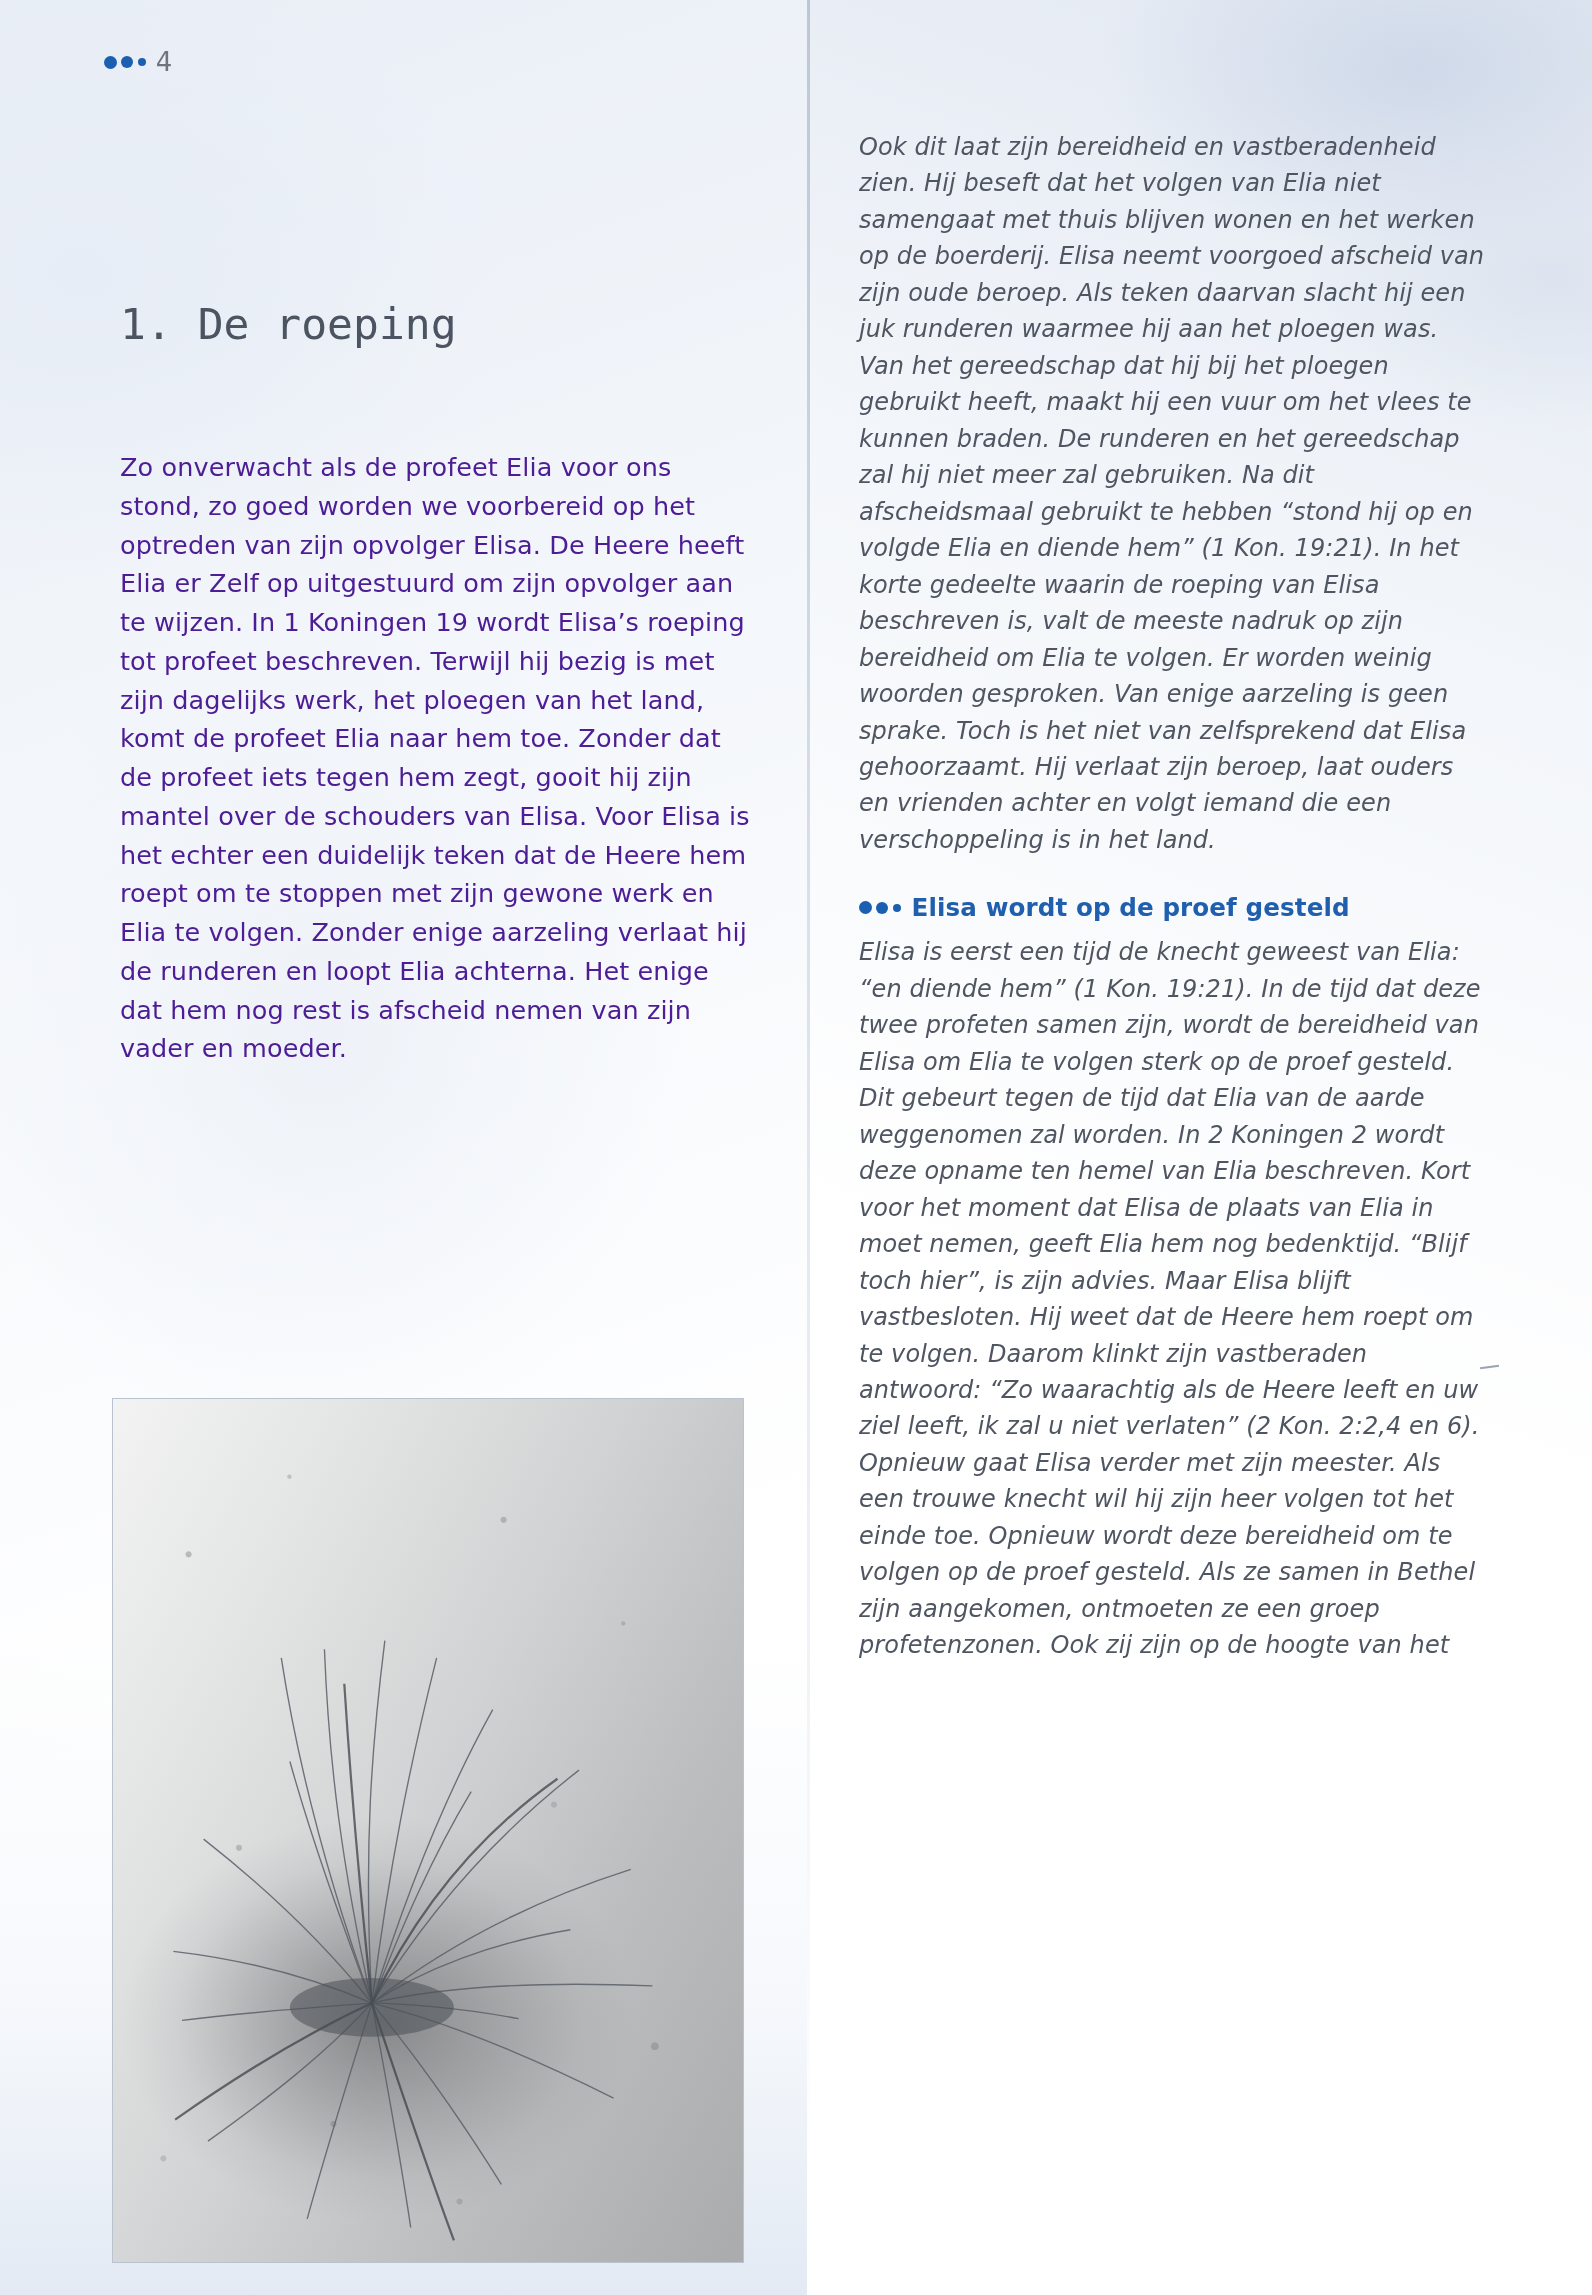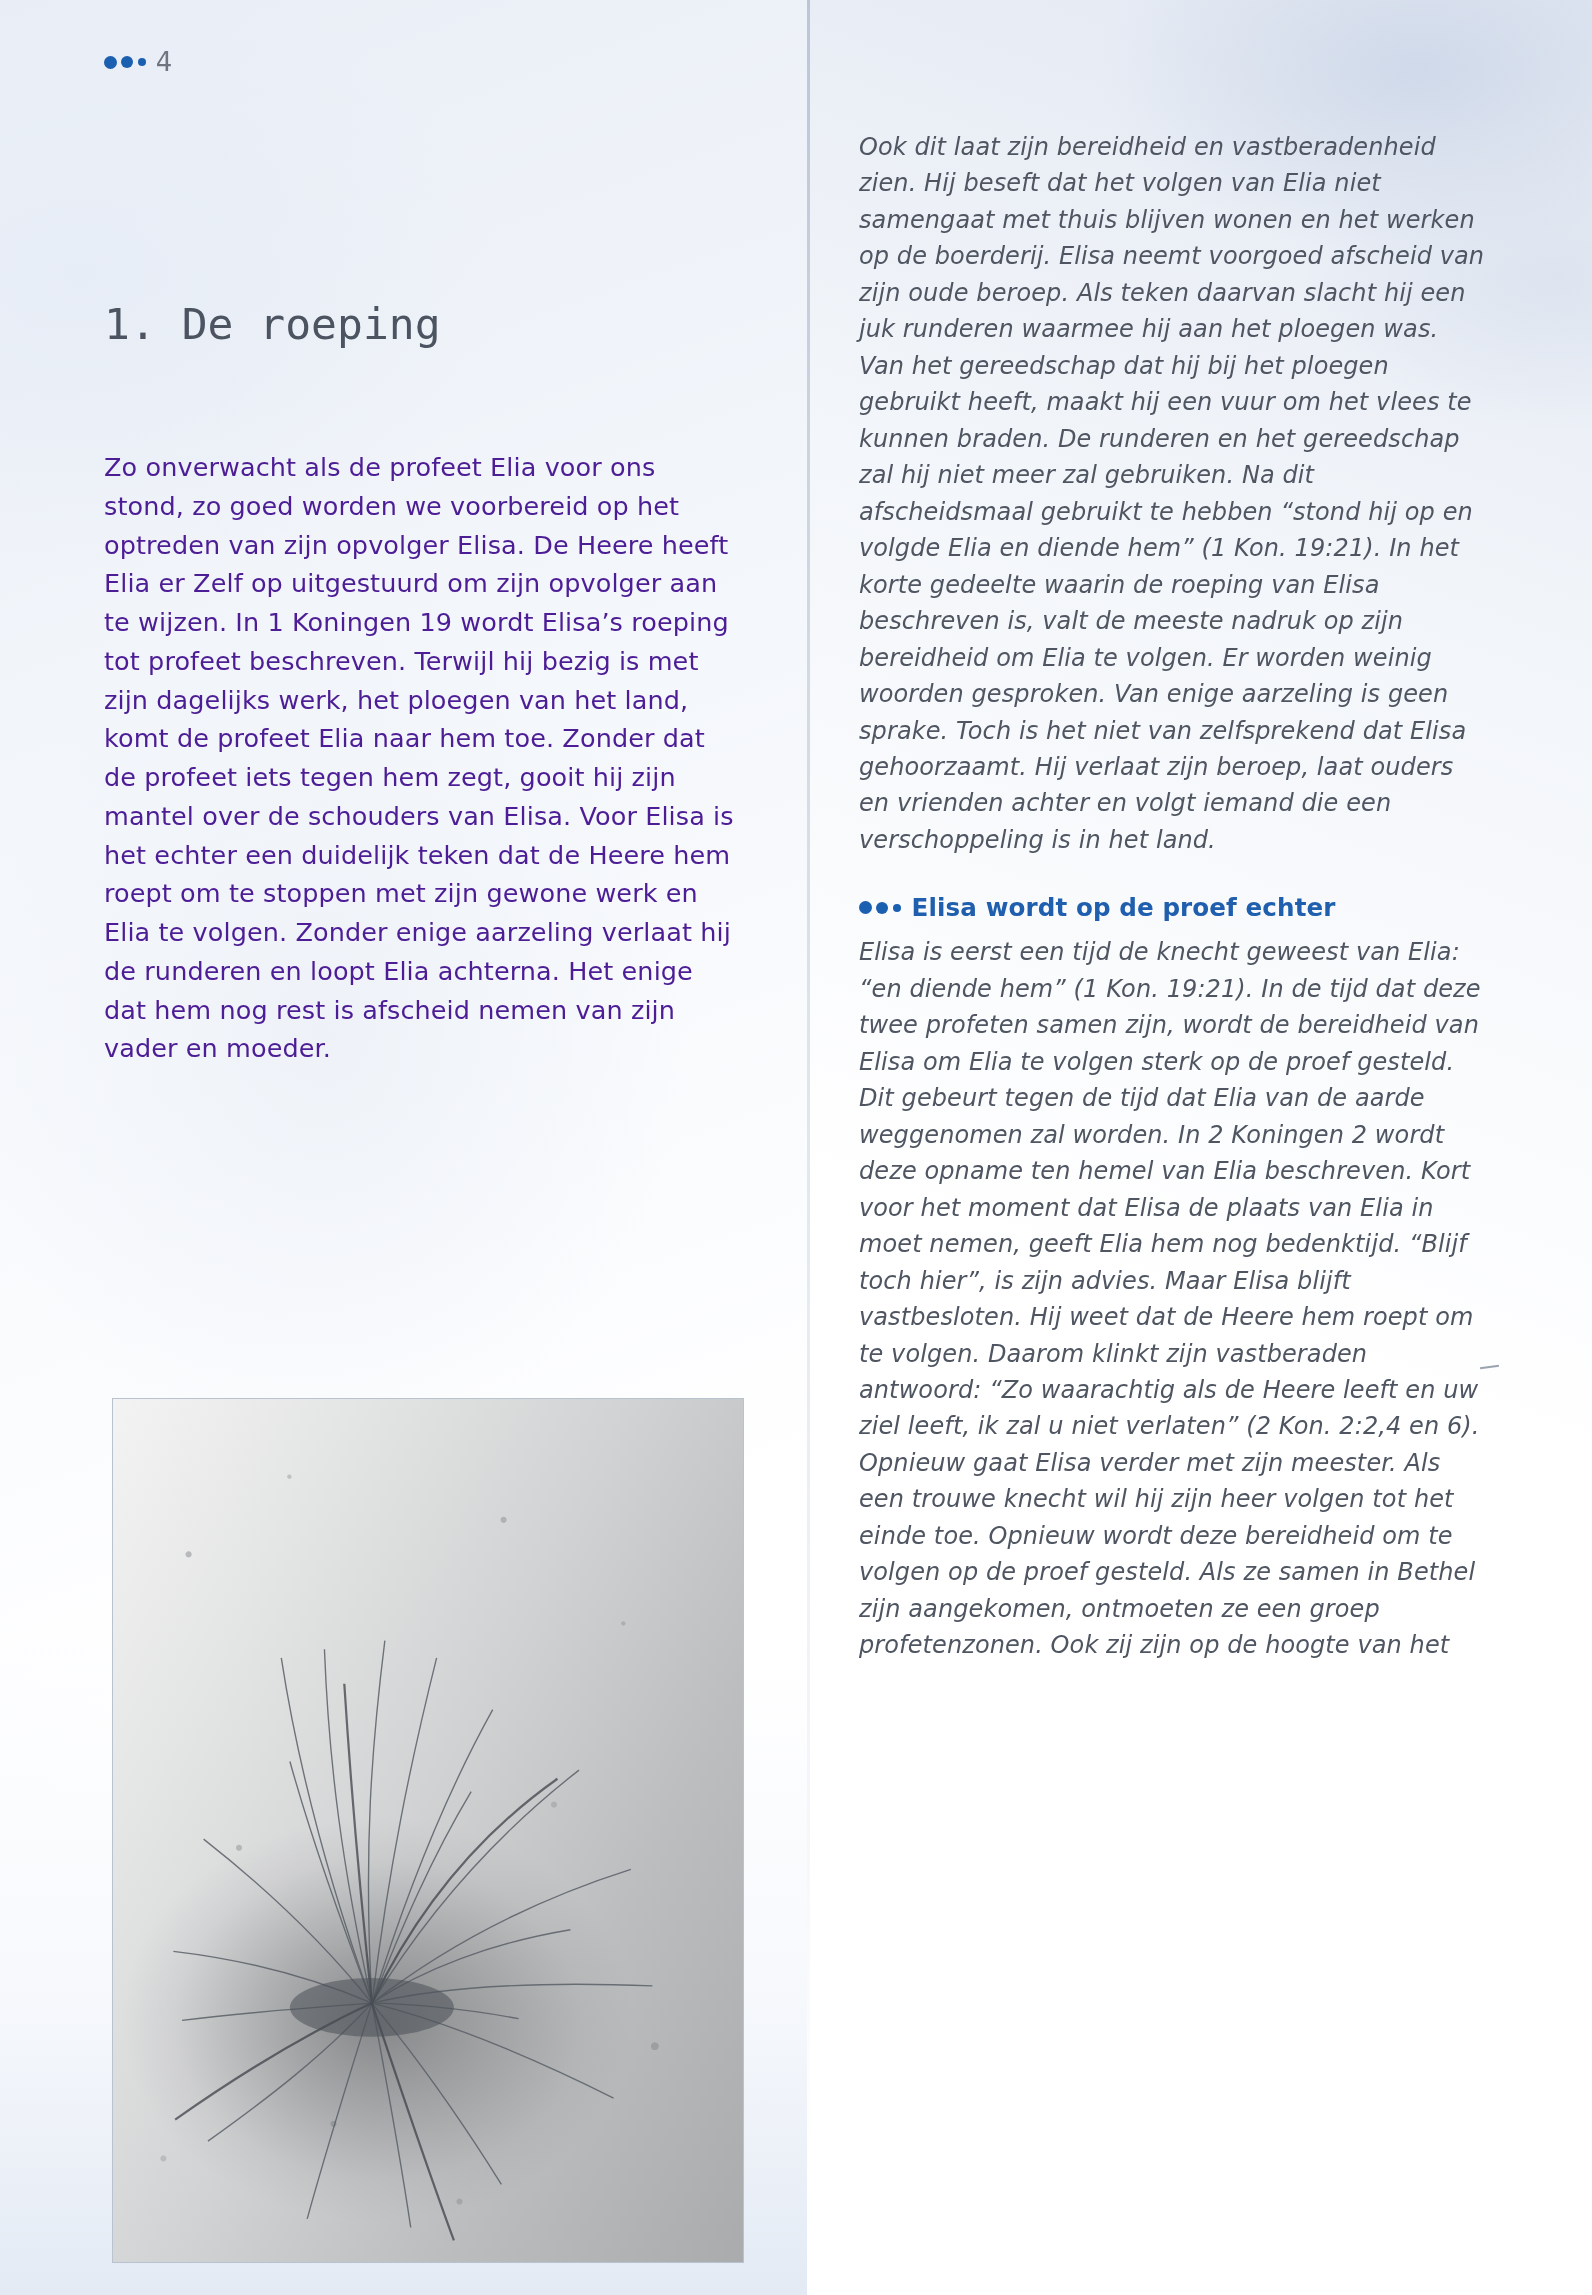--- a/index.html
+++ b/index.html
@@ -74,21 +74,21 @@
   .folio-num {
     font-size: 26px;
     color: #6f7480;
     font-family: "DejaVu Sans", sans-serif;
     letter-spacing: 0.4px;
   }
 
   
   .left-col {
     position: absolute;
-    left: 104px;
+    left: 120px;
     top: 242px;
     width: 639px;
   }
   .chapter-title {
     font-family: "DejaVu Sans Mono", monospace;
     font-size: 43px;
     line-height: 1.28;
     color: #4c5462;
     font-weight: 400;
     letter-spacing: 0px;
@@ -248,21 +248,21 @@
 
   <div class="right-col">
     <p class="right-body para">Ook dit laat zijn bereidheid en vastberadenheid zien. Hij beseft dat het volgen van Elia niet samengaat met thuis blijven wonen en het werken op de boerderij. Elisa neemt voorgoed afscheid van zijn oude beroep. Als teken daarvan slacht hij een juk runderen waarmee hij aan het ploegen was. Van het gereedschap dat hij bij het ploegen gebruikt heeft, maakt hij een vuur om het vlees te kunnen braden. De runderen en het gereedschap zal hij niet meer zal gebruiken. Na dit afscheidsmaal gebruikt te hebben “stond hij op en volgde Elia en diende hem” (1 Kon. 19:21). In het korte gedeelte waarin de roeping van Elisa beschreven is, valt de meeste nadruk op zijn bereidheid om Elia te volgen. Er worden weinig woorden gesproken. Van enige aarzeling is geen sprake. Toch is het niet van zelfsprekend dat Elisa gehoorzaamt. Hij verlaat zijn beroep, laat ouders en vrienden achter en volgt iemand die een verschoppeling is in het land.</p>
 
     <div class="section-head">
       <span class="dots">
         <span class="dot d1"></span>
         <span class="dot d2"></span>
         <span class="dot d3"></span>
       </span>
-      <span class="section-title">Elisa wordt op de proef echter</span>
+      <span class="section-title">Elisa wordt op de proef gesteld</span>
     </div>
 
     <p class="right-body para">Elisa is eerst een tijd de knecht geweest van Elia: “en diende hem” (1 Kon. 19:21). In de tijd dat deze twee profeten samen zijn, wordt de bereidheid van Elisa om Elia te volgen sterk op de proef gesteld. Dit gebeurt tegen de tijd dat Elia van de aarde weggenomen zal worden. In 2 Koningen 2 wordt deze opname ten hemel van Elia beschreven. Kort voor het moment dat Elisa de plaats van Elia in moet nemen, geeft Elia hem nog bedenktijd. “Blijf toch hier”, is zijn advies. Maar Elisa blijft vastbesloten. Hij weet dat de Heere hem roept om te volgen. Daarom klinkt zijn vastberaden antwoord: “Zo waarachtig als de Heere leeft en uw ziel leeft, ik zal u niet verlaten” (2 Kon. 2:2,4 en 6).
 Opnieuw gaat Elisa verder met zijn meester. Als een trouwe knecht wil hij zijn heer volgen tot het einde toe. Opnieuw wordt deze bereidheid om te volgen op de proef gesteld. Als ze samen in Bethel zijn aangekomen, ontmoeten ze een groep profetenzonen. Ook zij zijn op de hoogte van het</p>
   </div>
 
   <div class="tick"></div>
 </div>
 
 

